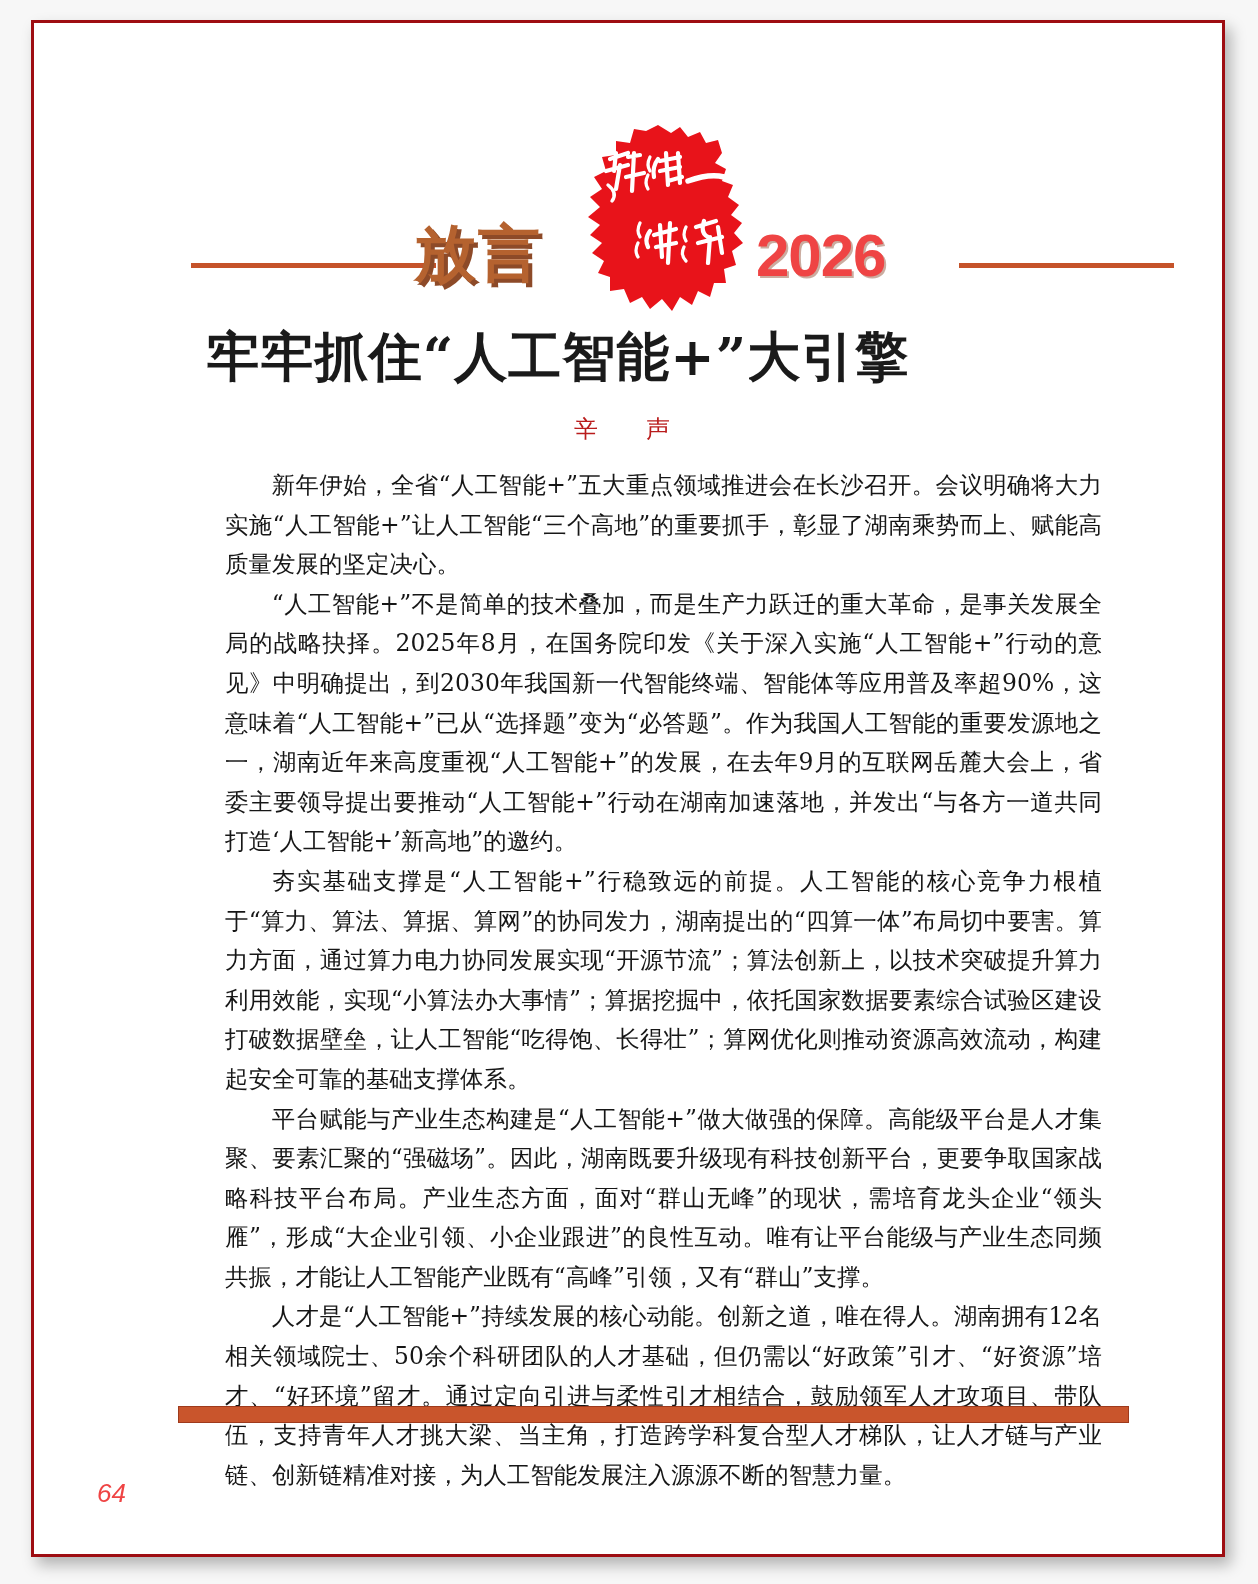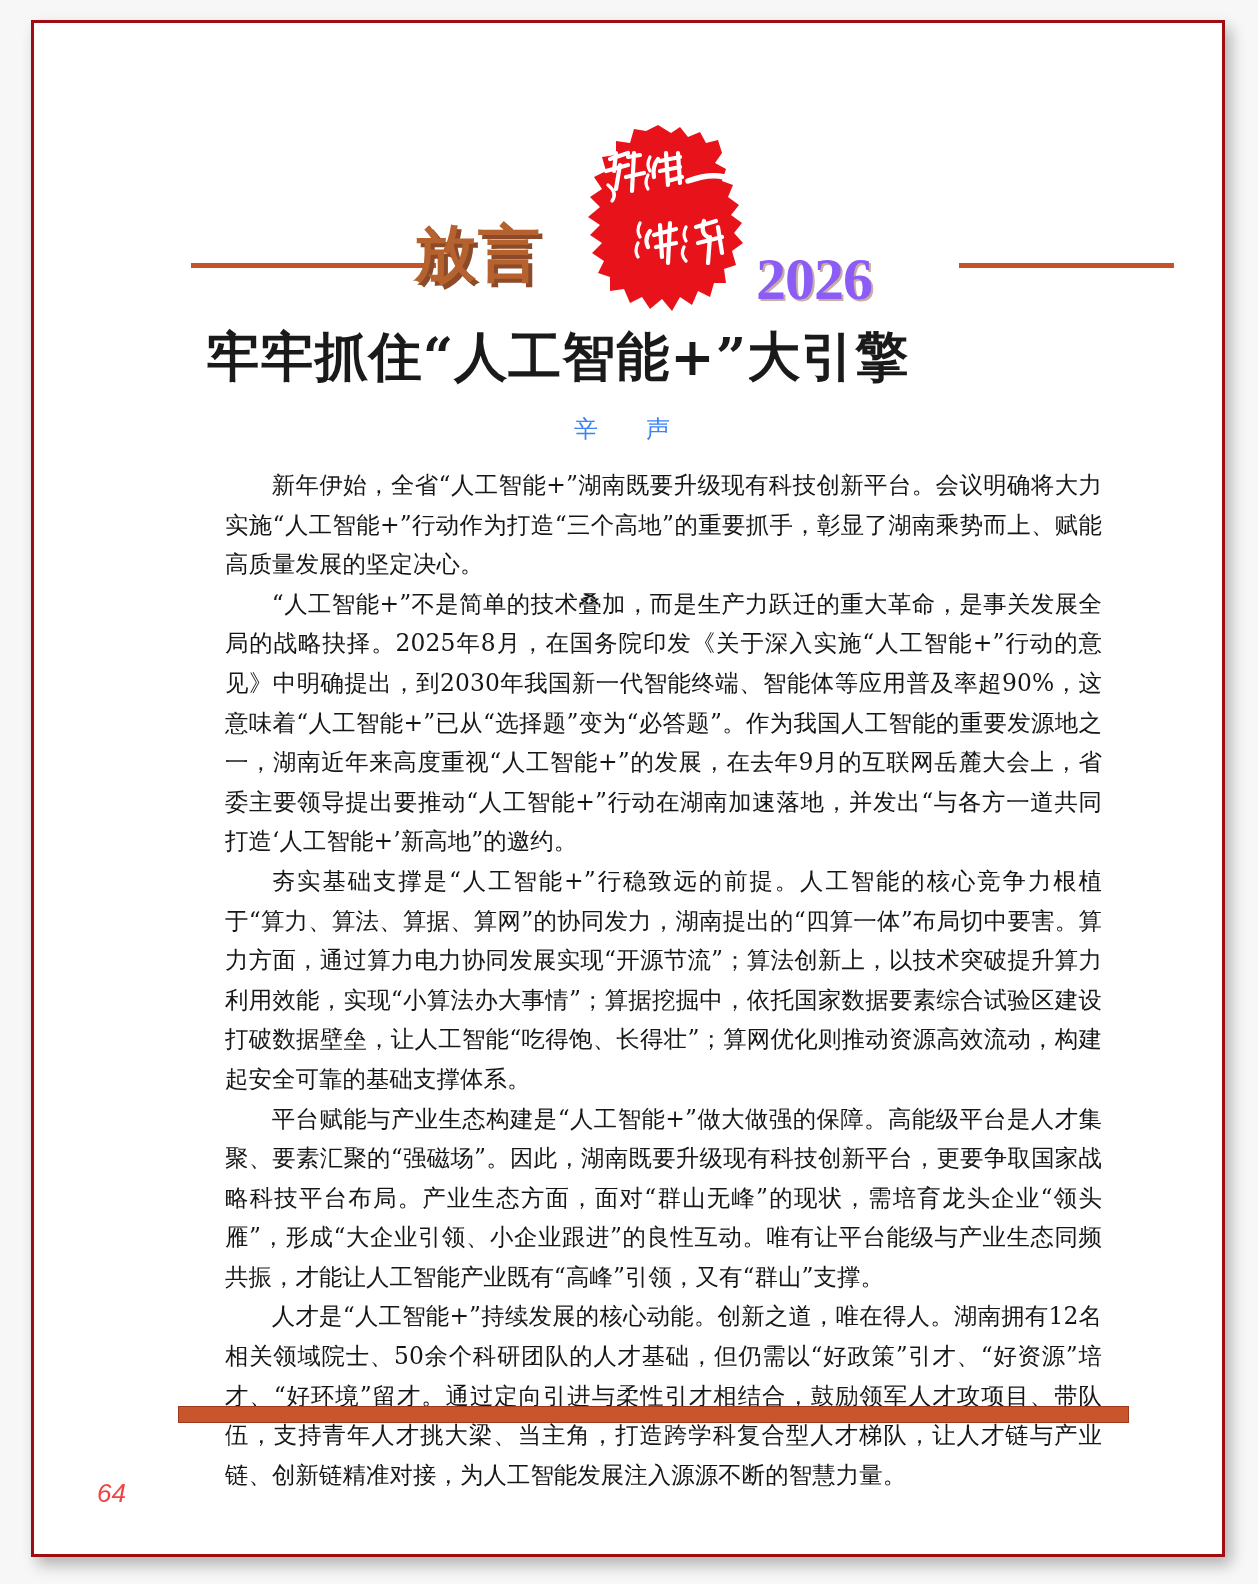--- a/index.html
+++ b/index.html
@@ -60,28 +60,27 @@
     font-weight: bold;
     letter-spacing: 2px;
     color: #b5622f;
     text-shadow: 4px 4px 0 #8d4a28;
     line-height: 1;
   }
   .year {
     position: absolute;
     left: 710px;
     top: 103px;
-    font-family: Liberation Serif, serif;
+    font-family: Liberation Sans, sans-serif;
     font-size: 60px;
     font-weight: bold;
     letter-spacing: -1px;
-    color: #8b5cf6;
+    color: #ef4444;
     text-shadow: 2px 2px 0 rgba(140,70,45,.45);
     line-height: 1;
-    margin-top: 23px;
   }
 
   
   .seal {
     position: absolute;
     left: 530px;
     top: 0px;
     width: 190px;
     height: 195px;
   }
@@ -103,21 +102,21 @@
   }
   .byline {
     position: absolute;
     left: 0;
     top: 390px;
     width: 1188px;
     text-align: center;
     font-family: "DejaVu Serif", "Liberation Serif", serif;
     font-size: 24px;
     letter-spacing: 12px;
-    color: #3b82f6;
+    color: #b91c1c;
   }
 
   
   .article {
     position: absolute;
     left: 191px;
     top: 443px;
     width: 877px;
     font-family: "DejaVu Serif", "Liberation Serif", serif;
     font-size: 23.4px;
@@ -200,21 +199,21 @@
     </div>
 
     <div class="year">2026</div>
   </div>
 
   <div class="headline">牢牢抓住“人工智能+”大引擎</div>
 
   <div class="byline">辛　声</div>
 
   <div class="article" id="article-body">
-      <p>新年伊始，全省“人工智能+”湖南既要升级现有科技创新平台。会议明确将大力实施“人工智能+”行动作为打造“三个高地”的重要抓手，彰显了湖南乘势而上、赋能高质量发展的坚定决心。</p>
+      <p>新年伊始，全省“人工智能+”五大重点领域推进会在长沙召开。会议明确将大力实施“人工智能+”让人工智能“三个高地”的重要抓手，彰显了湖南乘势而上、赋能高质量发展的坚定决心。</p>
       <p>“人工智能+”不是简单的技术叠加，而是生产力跃迁的重大革命，是事关发展全局的战略抉择。2025年8月，在国务院印发《关于深入实施“人工智能+”行动的意见》中明确提出，到2030年我国新一代智能终端、智能体等应用普及率超90%，这意味着“人工智能+”已从“选择题”变为“必答题”。作为我国人工智能的重要发源地之一，湖南近年来高度重视“人工智能+”的发展，在去年9月的互联网岳麓大会上，省委主要领导提出要推动“人工智能+”行动在湖南加速落地，并发出“与各方一道共同打造‘人工智能+’新高地”的邀约。</p>
       <p>夯实基础支撑是“人工智能+”行稳致远的前提。人工智能的核心竞争力根植于“算力、算法、算据、算网”的协同发力，湖南提出的“四算一体”布局切中要害。算力方面，通过算力电力协同发展实现“开源节流”；算法创新上，以技术突破提升算力利用效能，实现“小算法办大事情”；算据挖掘中，依托国家数据要素综合试验区建设打破数据壁垒，让人工智能“吃得饱、长得壮”；算网优化则推动资源高效流动，构建起安全可靠的基础支撑体系。</p>
       <p>平台赋能与产业生态构建是“人工智能+”做大做强的保障。高能级平台是人才集聚、要素汇聚的“强磁场”。因此，湖南既要升级现有科技创新平台，更要争取国家战略科技平台布局。产业生态方面，面对“群山无峰”的现状，需培育龙头企业“领头雁”，形成“大企业引领、小企业跟进”的良性互动。唯有让平台能级与产业生态同频共振，才能让人工智能产业既有“高峰”引领，又有“群山”支撑。</p>
       <p>人才是“人工智能+”持续发展的核心动能。创新之道，唯在得人。湖南拥有12名相关领域院士、50余个科研团队的人才基础，但仍需以“好政策”引才、“好资源”培才、“好环境”留才。通过定向引进与柔性引才相结合，鼓励领军人才攻项目、带队伍，支持青年人才挑大梁、当主角，打造跨学科复合型人才梯队，让人才链与产业链、创新链精准对接，为人工智能发展注入源源不断的智慧力量。</p>
     </div>
 
   <div class="footer-bar"></div>
 
   <div class="folio">64</div>
 </div>

